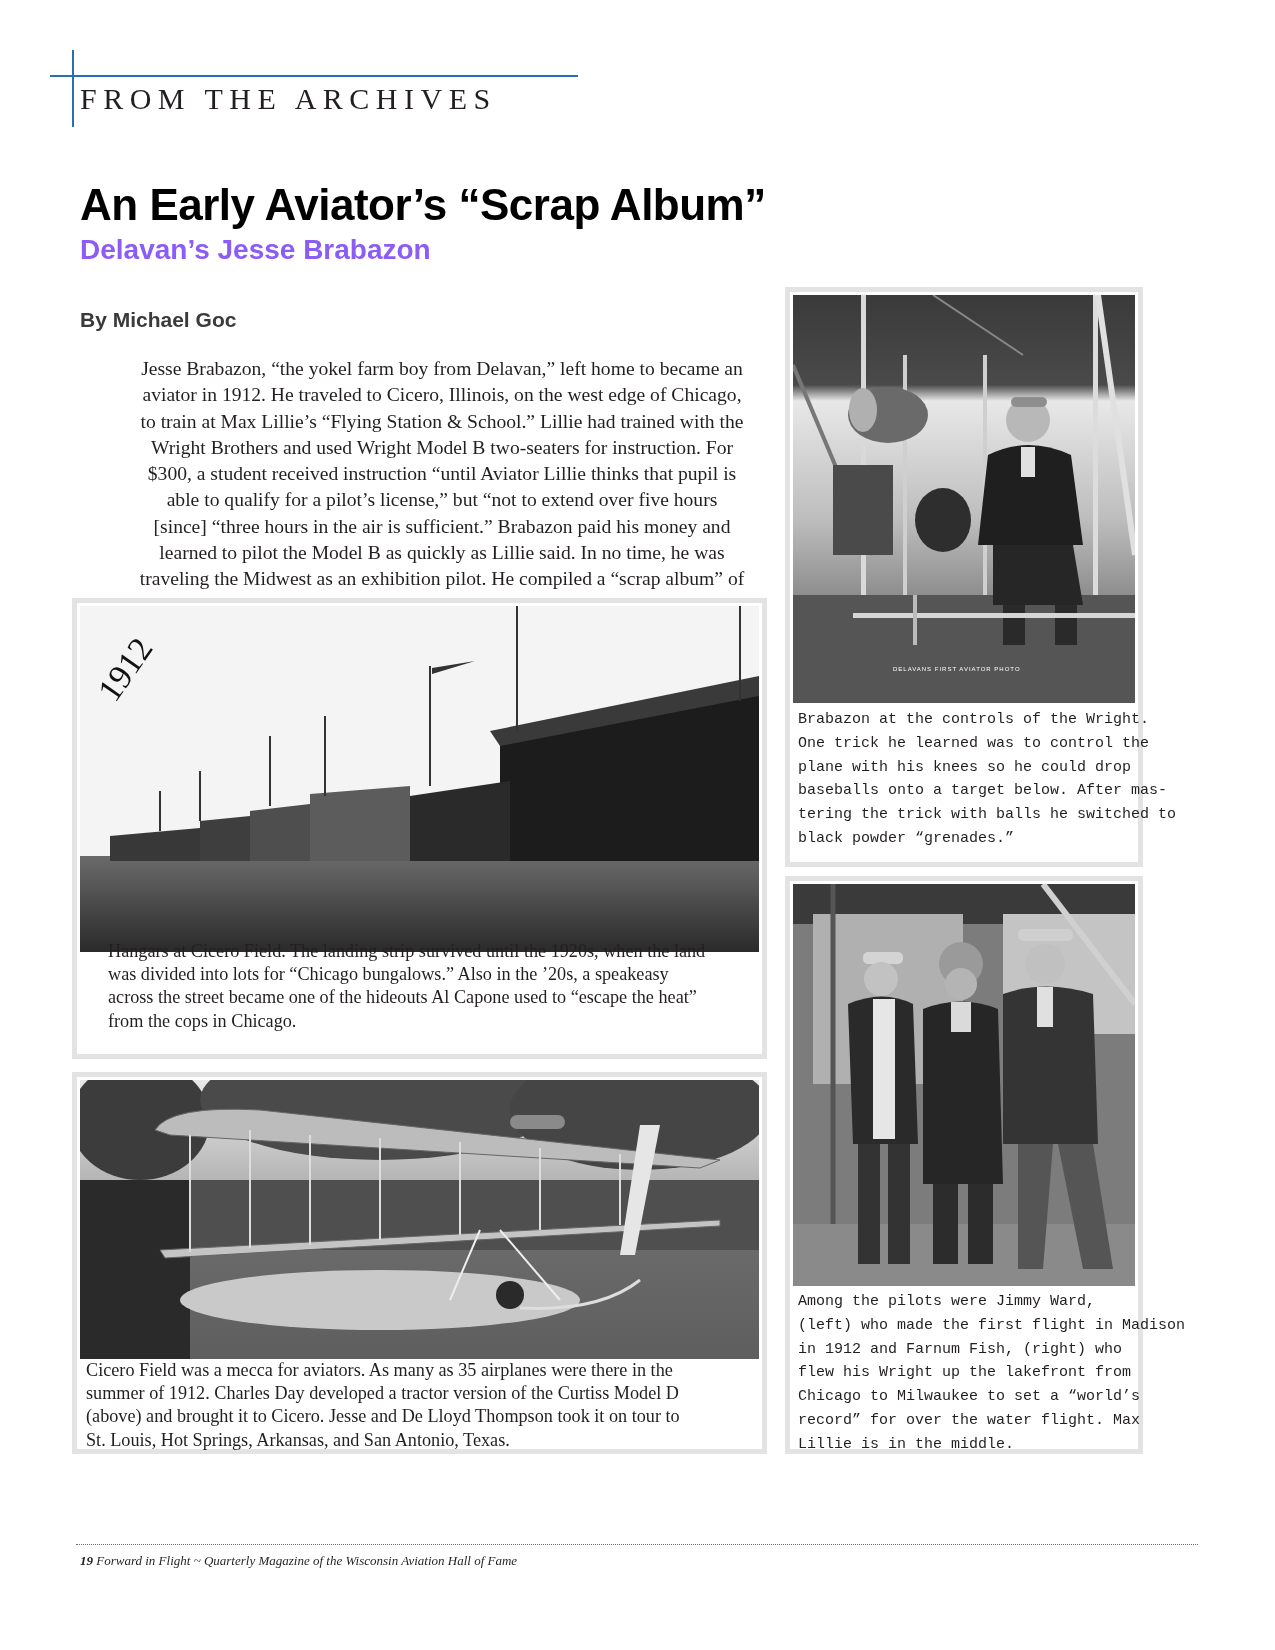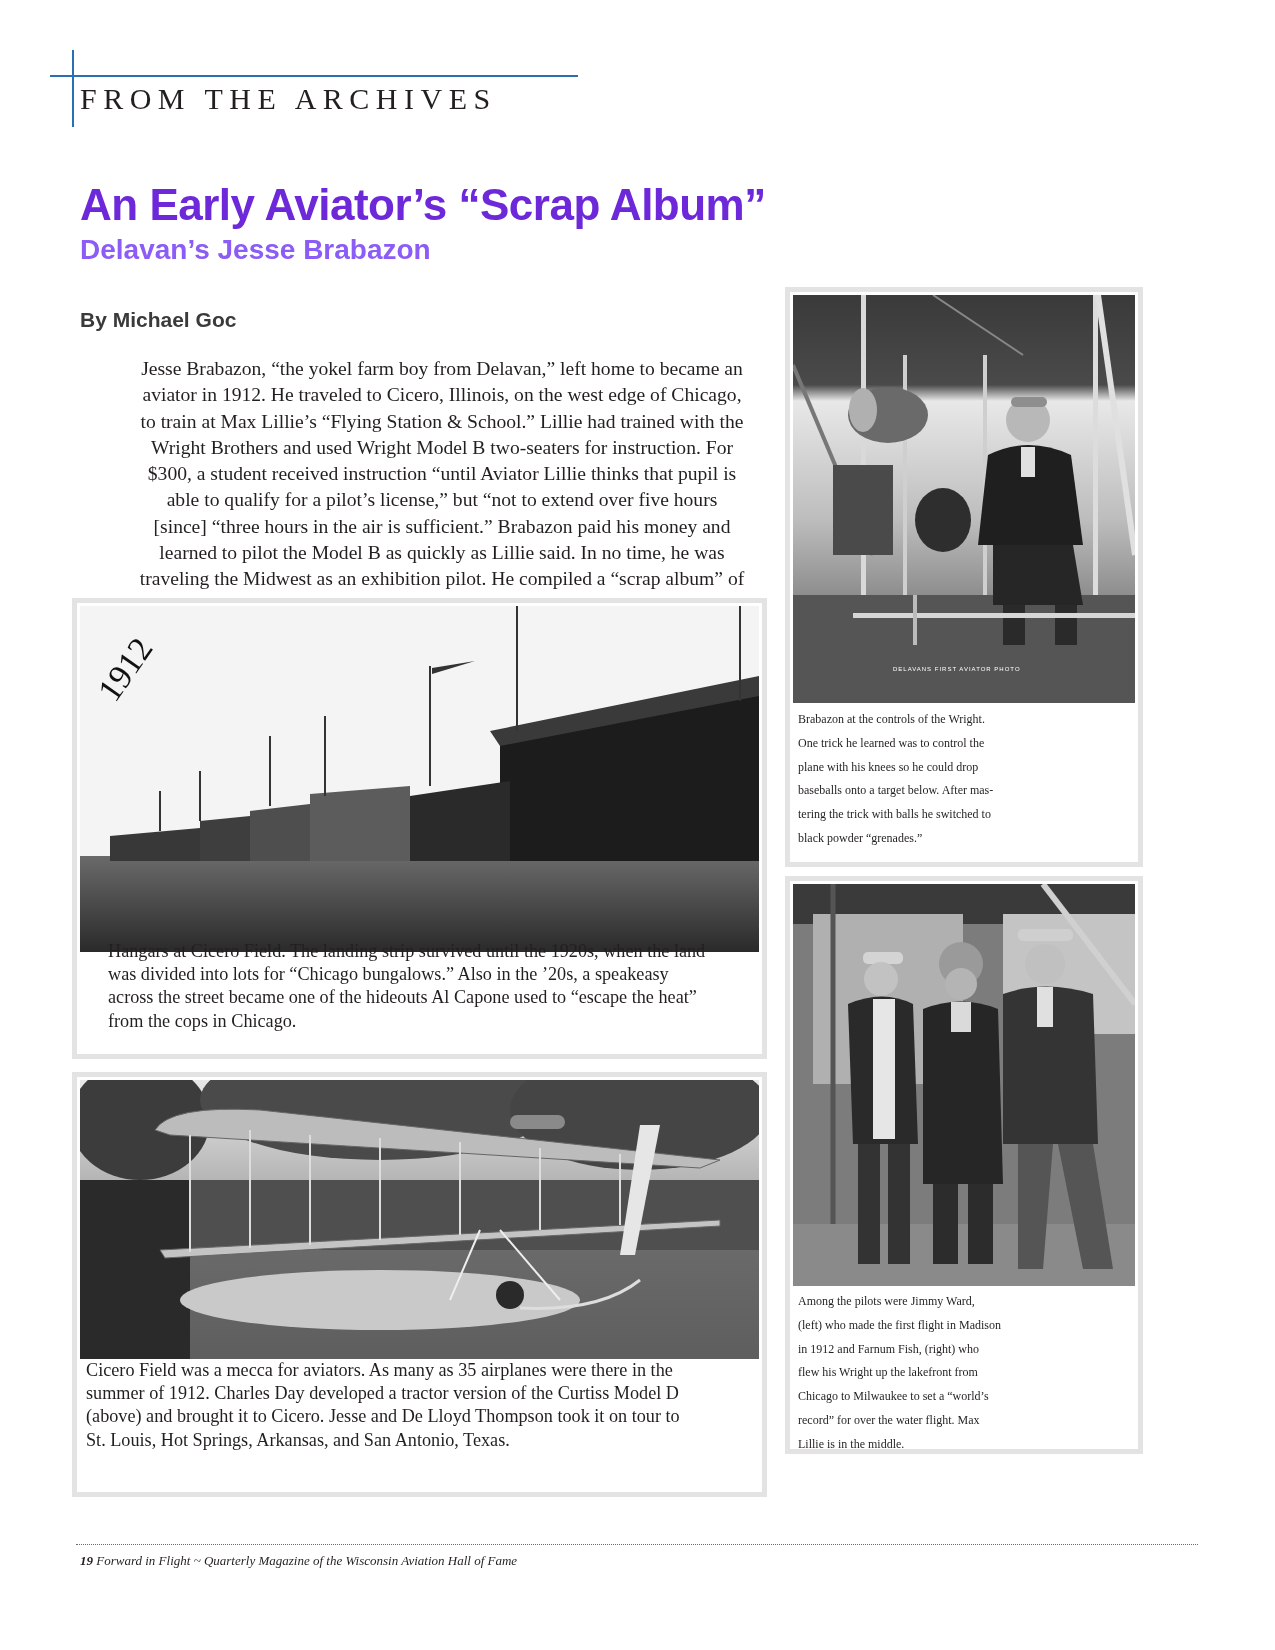--- a/index.html
+++ b/index.html
@@ -4,35 +4,35 @@
 <style>
   html, body { margin: 0; padding: 0; background: #ffffff; }
   body { width: 1275px; height: 1650px; position: relative; overflow: hidden; color: #231f20; }
 
   
   .hdr-vline { position: absolute; left: 72px; top: 50px; width: 2px; height: 77px; background: #2a6fb3; }
   .hdr-hline { position: absolute; left: 50px; top: 75px; width: 528px; height: 2px; background: #2a6fb3; }
   .section-label { position: absolute; left: 80px; top: 82px; font-family: "Liberation Serif", serif; font-size: 30px; letter-spacing: 6.5px; color: #231f20; }
 
   
-  .title { position: absolute; left: 80px; top: 180px; font-family: "Liberation Sans", sans-serif; font-weight: bold; font-size: 44px; letter-spacing: -0.5px; color: #6d28d9; white-space: nowrap; }
+  .title { position: absolute; left: 80px; top: 180px; font-family: "Liberation Sans", sans-serif; font-weight: bold; font-size: 44px; letter-spacing: -0.5px; color: #000000; white-space: nowrap; }
   .subtitle { position: absolute; left: 80px; top: 234px; font-family: "Liberation Sans", sans-serif; font-weight: bold; font-size: 28px; color: #8b5cf6; white-space: nowrap; }
   .byline { position: absolute; left: 80px; top: 308px; font-family: "Liberation Sans", sans-serif; font-weight: bold; font-size: 21px; color: #3a3a3a; }
 
   .body-text { position: absolute; left: 82px; top: 356px; width: 720px; font-family: "Liberation Serif", serif; font-size: 19.6px; line-height: 26.3px; color: #231f20; }
   .body-text .ln { display: block; white-space: nowrap; text-align: center; }
 
   
   .frame { position: absolute; background: #ffffff; border: 5px solid #e3e3e3; box-sizing: border-box; }
   .photo { position: absolute; overflow: hidden; background: #777; }
   .caption { position: absolute; font-family: "Liberation Serif", serif; color: #231f20; }
   .caption .ln { display: block; white-space: nowrap; }
 
   .cap-wide { font-size: 18.2px; line-height: 23.2px; }
-  .cap-narrow { font-size: 12px; line-height: 23.8px; }
+  .cap-narrow { font-size: 15px; line-height: 23.8px; font-family: Liberation Mono, monospace; }
 
   
   .footer-rule { position: absolute; left: 76px; top: 1544px; width: 1122px; height: 0; border-top: 1px dotted #6a6a6a; }
   .footer { position: absolute; left: 80px; top: 1553px; font-family: Liberation Serif, serif; font-style: italic; font-size: 13px; color: #231f20; }
   .footer b { font-weight: bold; }
 
   svg { display: block; }
 </style>
 </head>
 <body>
@@ -189,21 +189,21 @@
     <span class="ln">Among the pilots were Jimmy Ward,</span>
     <span class="ln">(left) who made the first flight in Madison</span>
     <span class="ln">in 1912 and Farnum Fish, (right) who</span>
     <span class="ln">flew his Wright up the lakefront from</span>
     <span class="ln">Chicago to Milwaukee to set a “world’s</span>
     <span class="ln">record” for over the water flight. Max</span>
     <span class="ln">Lillie is in the middle.</span>
   </div>
 </div>
 
-<div class="frame" style="left:72px; top:1072px; width:695px; height:425px;">
+<div class="frame" style="left:72px; top:1072px; width:695px; height:382px;">
   <div class="photo" style="left:3px; top:3px; width:679px; height:279px;">
     <svg width="679" height="279" viewBox="0 0 679 279">
       <defs>
         <linearGradient id="g4" x1="0" y1="0" x2="0" y2="1">
           <stop offset="0" stop-color="#e8e8e8"></stop>
           <stop offset="0.45" stop-color="#a8a8a8"></stop>
           <stop offset="0.6" stop-color="#6a6a6a"></stop>
           <stop offset="1" stop-color="#5e5e5e"></stop>
         </linearGradient>
       </defs>

